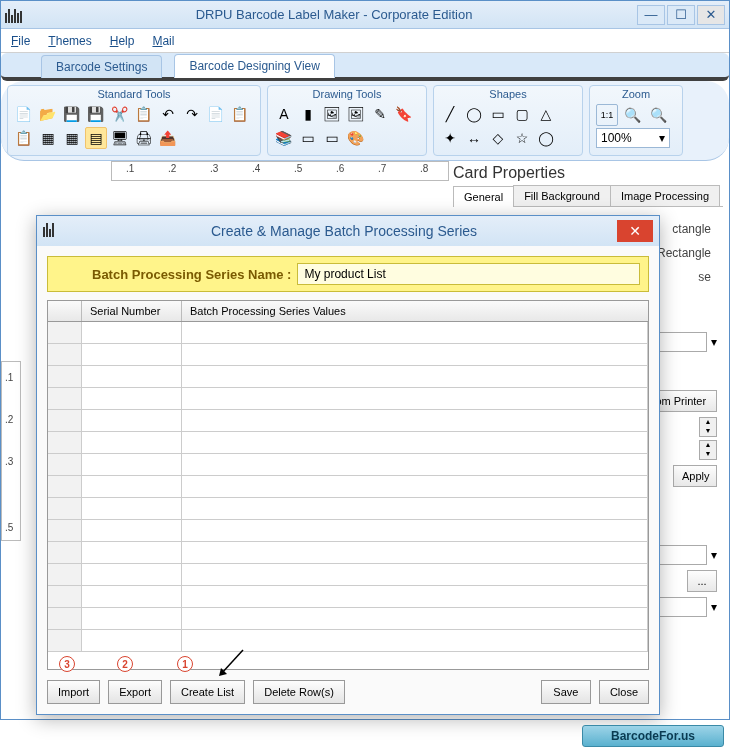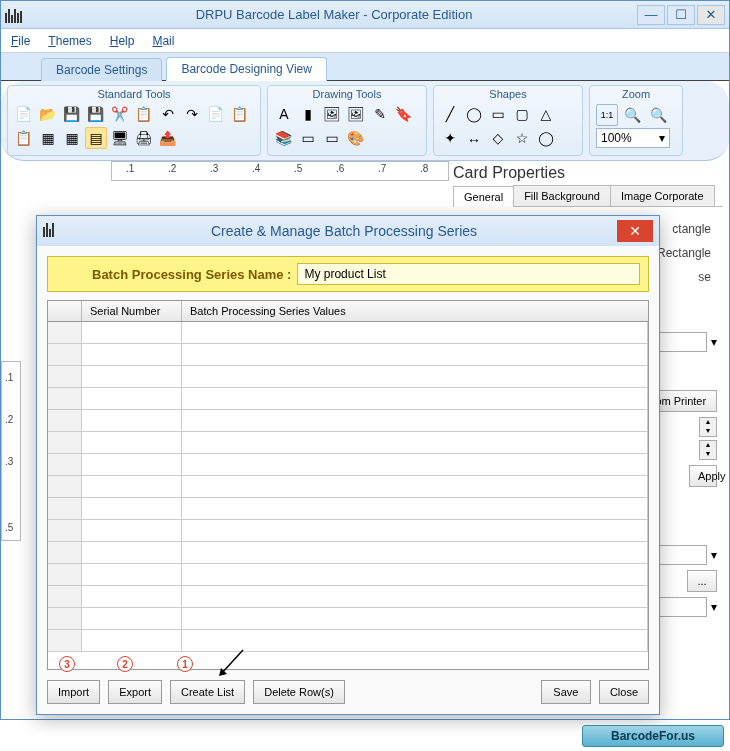--- a/index.html
+++ b/index.html
@@ -11,21 +11,21 @@
 .titlebar .bicon { width: 20px; height: 16px; margin-right: 6px; display: flex; gap: 1px; align-items: flex-end; }
 .titlebar .bicon span { width: 2px; background: #333; display: inline-block; }
 .titlebar-title { flex: 1; text-align: center; color: #2b5a8f; font-size: 13px; }
 .win-btns { display: flex; gap: 2px; }
 .win-btn { width: 28px; height: 20px; background: #dbe9f7; border: 1px solid #a8c5e5; display: flex; align-items: center; justify-content: center; cursor: pointer; color: #2b5a8f; font-size: 13px; }
 .win-btn.close { background: #e6e6e6; }
 .menubar { height: 24px; background: #fff; display: flex; align-items: center; padding: 0 10px; gap: 18px; border-bottom: 1px solid #d0d0d0; }
 .menubar span { color: #1a4f8a; text-decoration: underline dotted transparent; cursor: pointer; }
 .menubar span::first-letter { text-decoration: underline; }
 
-.tabstrip { height: 28px; background: #d9e9f9; display: flex; align-items: flex-end; padding-left: 40px; gap: 4px; border-bottom: 1px solid #404040; }
+.tabstrip { height: 28px; background: #d9e9f9; display: flex; align-items: flex-end; padding-left: 40px; gap: 12px; border-bottom: 4px solid #404040; border-radius: 6px; }
 .tab { padding: 4px 14px; border: 1px solid #a8c5e5; border-bottom: none; border-radius: 4px 4px 0 0; background: #d2e4f5; cursor: pointer; color: #2b5a8f; font-size: 12px; position: relative; top: 1px; }
 .tab.active { background: #fff; border-bottom: 1px solid #fff; top: 1px; }
 
 .ribbon { height: 80px; background: #e8f1fb; border-bottom: 1px solid #a8c5e5; display: flex; padding: 4px 6px; gap: 6px; border-radius: 23px; }
 .rgroup { border: 1px solid #b8d2ec; border-radius: 4px; background: linear-gradient(#f2f7fc, #e3eef9); padding: 2px 4px; display: flex; flex-direction: column; }
 .rgroup .rtitle { text-align: center; color: #2b5a8f; font-size: 11px; height: 14px; }
 .rgroup .ricons { flex: 1; display: flex; flex-wrap: wrap; align-content: flex-start; gap: 2px; padding: 1px; }
 .ricon { width: 22px; height: 22px; border: 1px solid transparent; border-radius: 2px; display: flex; align-items: center; justify-content: center; cursor: pointer; font-size: 14px; }
 .ricon.selected { border-color: #f0c36d; background: #ffe79a; }
 
@@ -200,21 +200,21 @@
       <span class="lbl" style="top:52px">.2</span>
       <span class="lbl" style="top:94px">.3</span>
       <span class="lbl" style="top:160px">.5</span>
     </div>
 
     <div class="cardprops">
       <h3>Card Properties</h3>
       <div class="proptabs">
         <div class="proptab active">General</div>
         <div class="proptab">Fill Background</div>
-        <div class="proptab">Image Corporate</div>
+        <div class="proptab">Image Processing</div>
       </div>
       <div class="propbody">
         <div class="prop-partial">ctangle</div>
         <div class="prop-partial">und Rectangle</div>
         <div class="prop-partial">se</div>
         <div style="height:40px"></div>
         <div class="prop-row">
             <div style="width:60px;height:20px;border:1px solid #aaa;background:#fff"></div>
             <span>▾</span>
           </div>
@@ -228,21 +228,21 @@
               <div>▼</div>
             </div>
           </div>
         <div class="prop-row">
             <div class="spinner">
               <div>▲</div>
               <div>▼</div>
             </div>
           </div>
         <div class="prop-row">
-            <div class="prop-btn" style="width:28px">Apply</div>
+            <div class="prop-btn" style="width:44px">Apply</div>
           </div>
         <div style="height:50px"></div>
         <div class="prop-row">
             <div style="width:60px;height:20px;border:1px solid #aaa;background:#fff"></div>
             <span>▾</span>
           </div>
         <div class="prop-row">
             <div class="prop-btn" style="width:30px">...</div>
           </div>
         <div class="prop-row">

